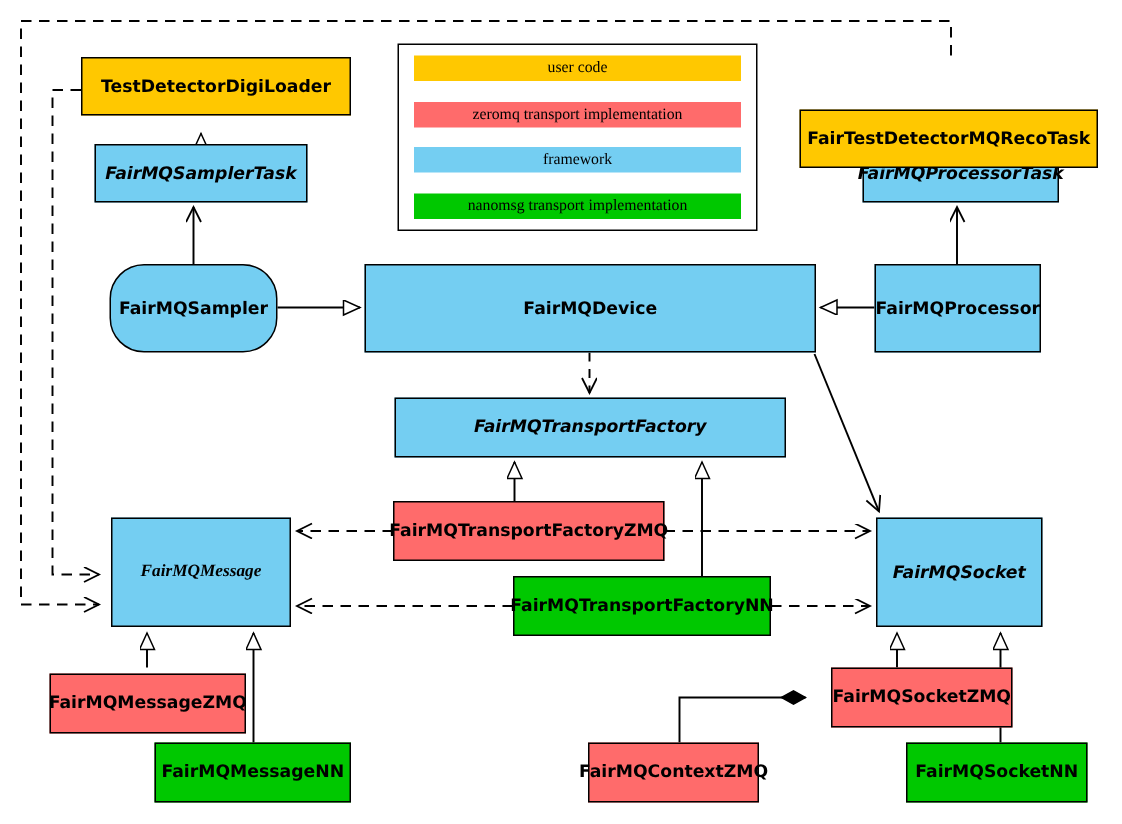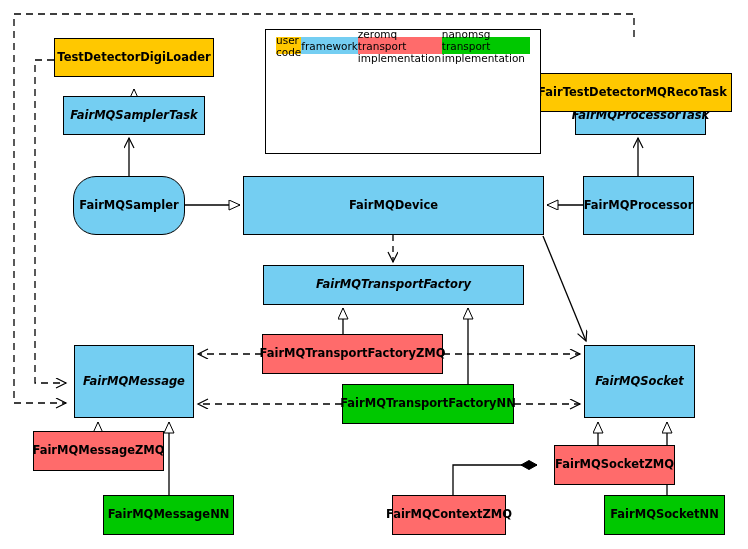--- a/index.html
+++ b/index.html
@@ -46,30 +46,31 @@
   }
   .fill-user    { background: #FFC800; }
   .fill-frame   { background: #74CEF2; }
   .fill-zmq     { background: #FF6B6B; }
   .fill-nn      { background: #00C800; }
 
   #legend {
     position: absolute;
     left: 265px;
     top: 29px;
-    width: 276px;
+    width: 240px;
     height: 125px;
     box-sizing: border-box;
     border: 1px solid #000000;
     background: #ffffff;
     z-index: 4;
     padding: 7px 10px;
     display: flex;
-    flex-direction: row;
+    flex-direction: column;
     justify-content: space-between;
+    font-family: Liberation Serif, serif;
   }
   .legend-row {
     height: 17px;
     display: flex;
     align-items: center;
     justify-content: center;
     font-size: 10.5px;
     font-weight: normal;
     color: #000000;
     box-sizing: border-box;
@@ -179,33 +180,33 @@
         <path d="M453,495 L453,465 L537,465" marker-end="url(#filledDiamond)"></path>
       </g>
 
     </g>
   </svg>
 
   <div id="legend">
     <div class="legend-row fill-user">
       <span>user code</span>
     </div>
+    <div class="legend-row fill-zmq">
+      <span>zeromq transport implementation</span>
+    </div>
     <div class="legend-row fill-frame">
       <span>framework</span>
     </div>
-    <div class="legend-row fill-zmq">
-      <span>zeromq transport implementation</span>
-    </div>
     <div class="legend-row fill-nn">
       <span>nanomsg transport implementation</span>
     </div>
   </div>
 
   <div id="nodes-layer">
-      <div class="node fill-user" style="left: 54px; top: 38px; width: 160px; height: 39px;">
+      <div class="node fill-user" style="left: 54px; top: 38px; width: 180px; height: 39px;">
         <span>TestDetectorDigiLoader</span>
       </div>
       <div class="node fill-frame abstract" style="left: 63px; top: 96px; width: 142px; height: 39px;">
         <span>FairMQSamplerTask</span>
       </div>
       <div class="node fill-frame" style="left: 73px; top: 176px; width: 112px; height: 59px; border-radius: 23px;">
         <span>FairMQSampler</span>
       </div>
       <div class="node fill-frame" style="left: 243px; top: 176px; width: 301px; height: 59px;">
         <span>FairMQDevice</span>
@@ -221,27 +222,27 @@
       </div>
       <div class="node fill-frame abstract" style="left: 263px; top: 265px; width: 261px; height: 40px;">
         <span>FairMQTransportFactory</span>
       </div>
       <div class="node fill-zmq" style="left: 262px; top: 334px; width: 181px; height: 40px;">
         <span>FairMQTransportFactoryZMQ</span>
       </div>
       <div class="node fill-nn" style="left: 342px; top: 384px; width: 172px; height: 40px;">
         <span>FairMQTransportFactoryNN</span>
       </div>
-      <div class="node fill-frame abstract" style="left: 74px; top: 345px; width: 120px; height: 73px;">
+      <div class="node fill-frame abstract" style="left: 74px; top: 345px; width: 120px; height: 73px; font-family: Liberation Serif, serif;">
         <span>FairMQMessage</span>
       </div>
       <div class="node fill-frame abstract" style="left: 584px; top: 345px; width: 111px; height: 73px;">
         <span>FairMQSocket</span>
       </div>
-      <div class="node fill-zmq" style="left: 33px; top: 431px; width: 131px; height: 40px;">
+      <div class="node fill-zmq" style="left: 33px; top: 449px; width: 131px; height: 40px;">
         <span>FairMQMessageZMQ</span>
       </div>
       <div class="node fill-nn" style="left: 103px; top: 495px; width: 131px; height: 40px;">
         <span>FairMQMessageNN</span>
       </div>
       <div class="node fill-zmq" style="left: 554px; top: 445px; width: 121px; height: 40px;">
         <span>FairMQSocketZMQ</span>
       </div>
       <div class="node fill-nn" style="left: 604px; top: 495px; width: 121px; height: 40px;">
         <span>FairMQSocketNN</span>

